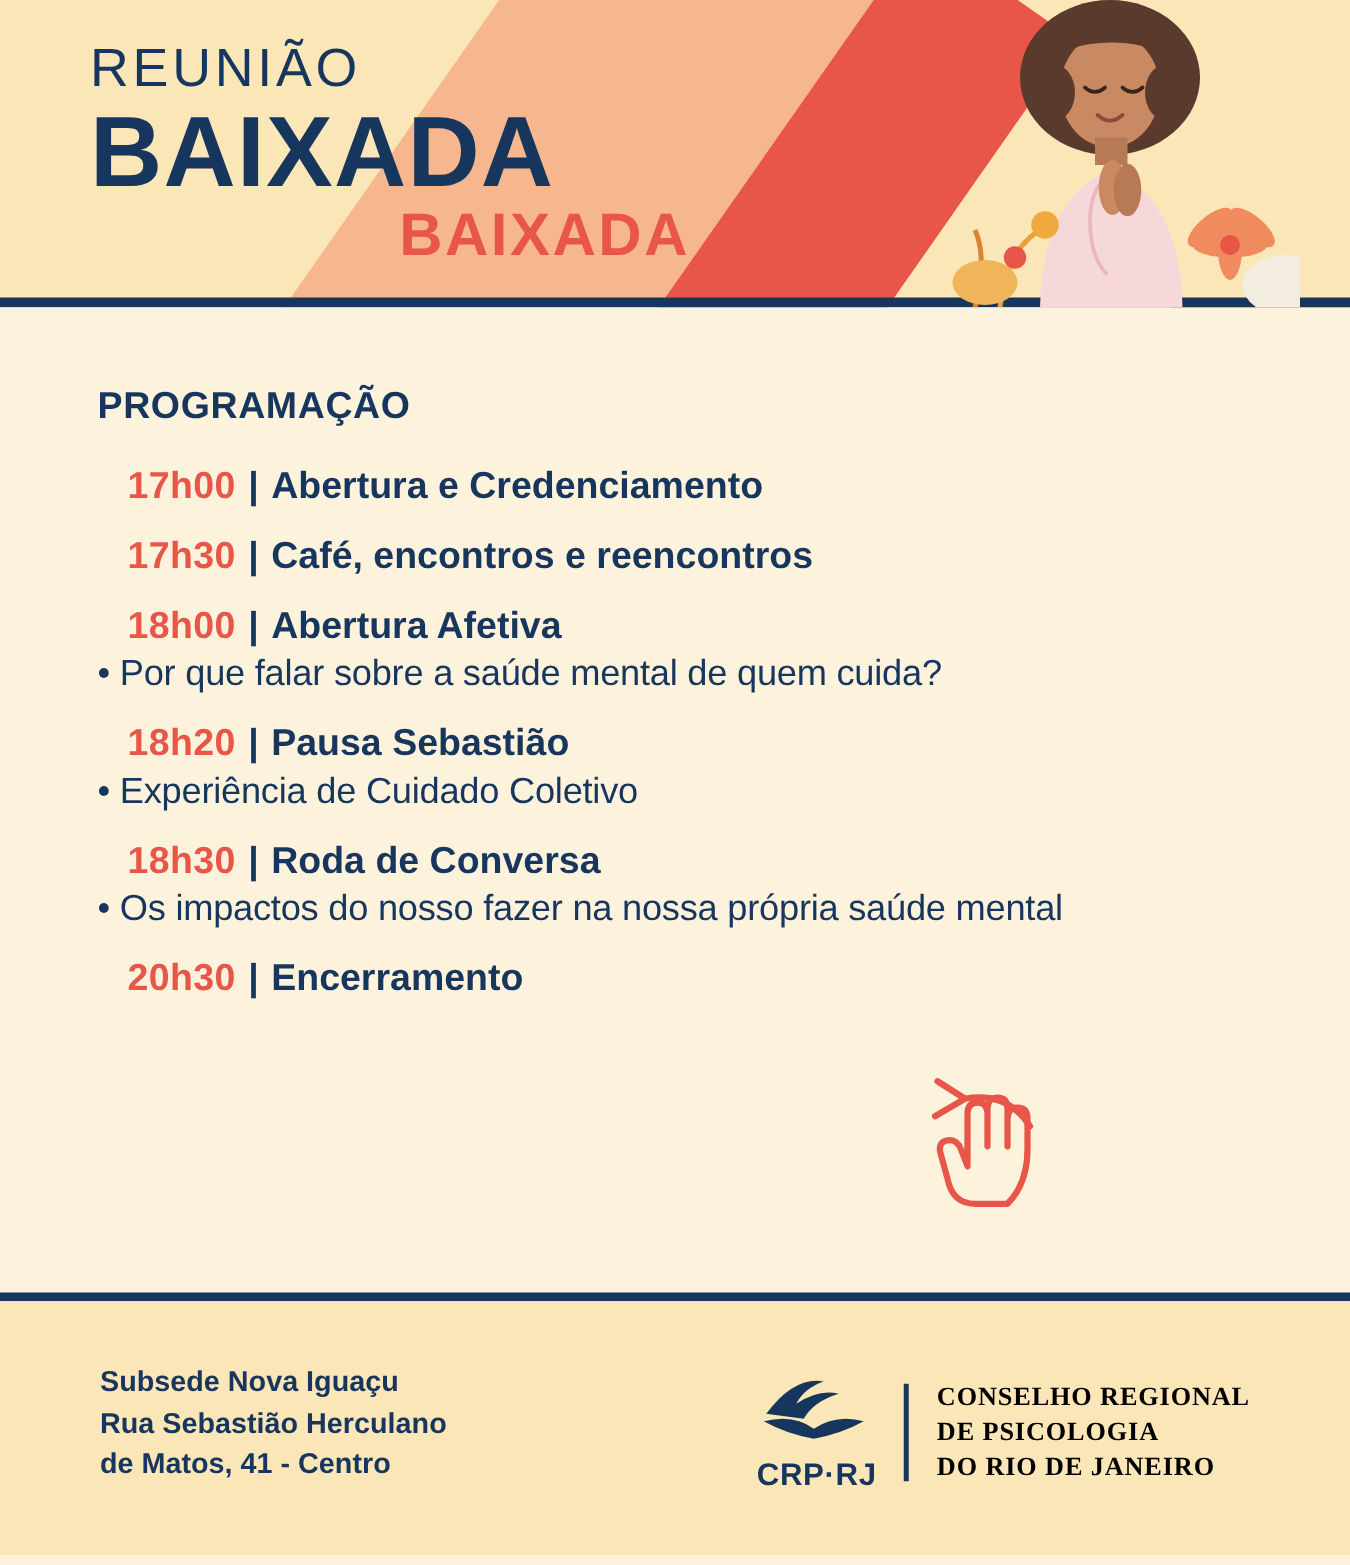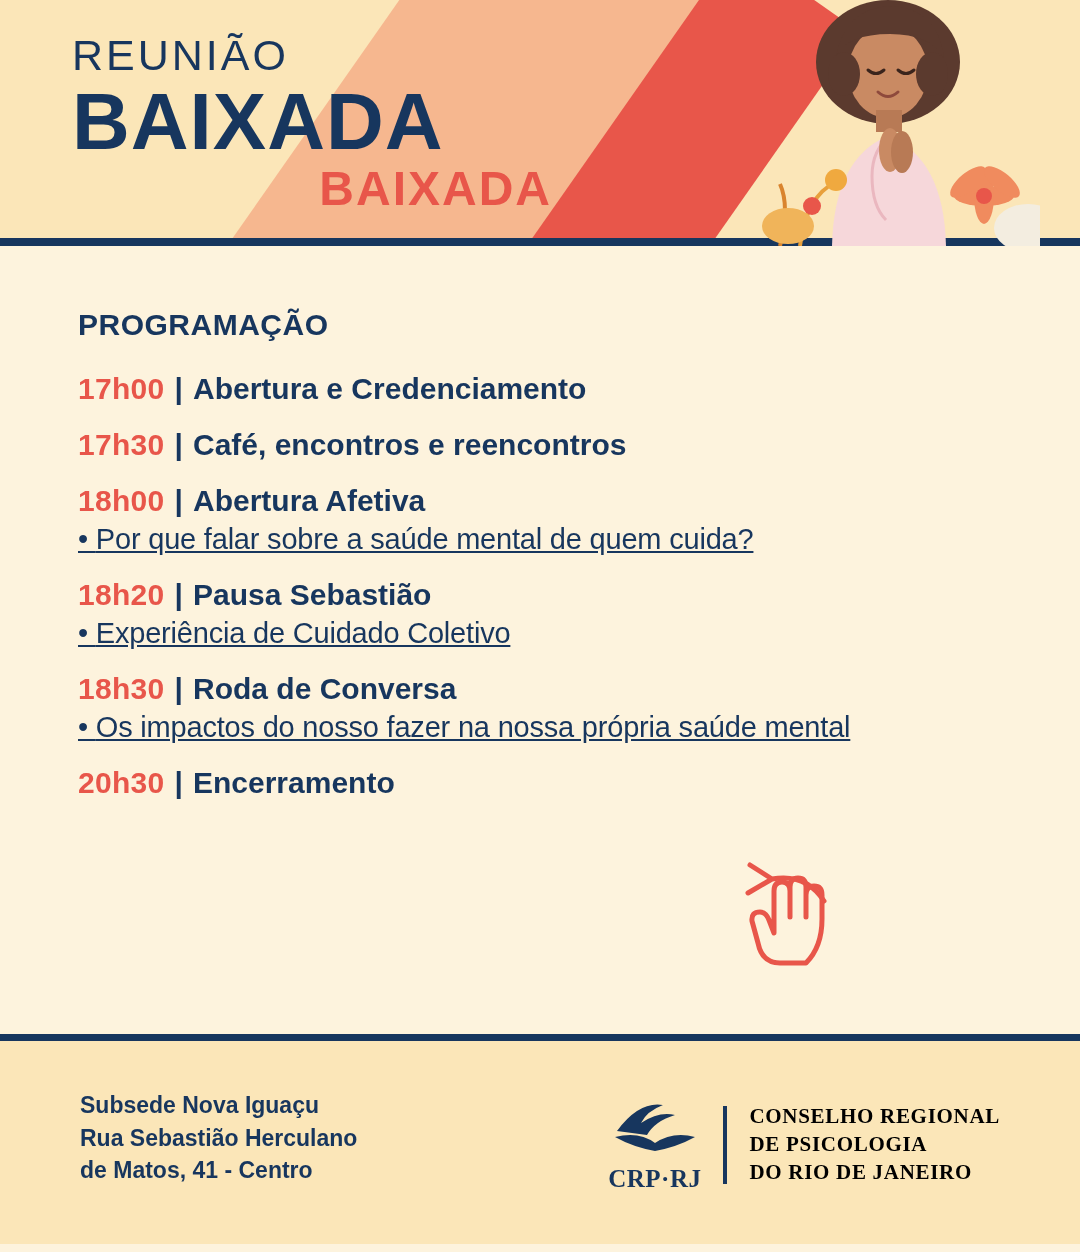--- a/index.html
+++ b/index.html
@@ -97,39 +97,39 @@
     display: flex;
     align-items: baseline;
     gap: 0px;
     white-space: nowrap;
   }
   .time {
     font-size: 30px;
     font-weight: 800;
     color: #e8564a;
     letter-spacing: .3px;
+    margin-left: 24px;
   }
   .bar {
     color: #17365e;
     font-weight: 800;
     font-size: 30px;
     margin: 0 10px;
   }
   .title {
     font-size: 30px;
     font-weight: 800;
     color: #17365e;
   }
   .sub {
     font-size: 29px;
     color: #17365e;
     font-weight: 400;
     margin-top: 5px;
     letter-spacing: -.2px;
-    text-decoration: underline;
   }
   .sub::before { content: "• "; }
 
   
   .hand {
     position: absolute;
     right: 80px;
     bottom: 70px;
     width: 130px;
     height: 120px;
@@ -158,21 +158,21 @@
     font-weight: 700;
     color: #17365e;
   }
   .logo-wrap {
     display: flex;
     align-items: center;
     gap: 22px;
     margin-top: 8px;
     margin-right: 20px;
   }
-  .logo-mark { text-align: right; font-family: Liberation Serif, serif; }
+  .logo-mark { text-align: left; }
   .crp-txt {
     font-size: 25px;
     font-weight: 800;
     color: #17365e;
     letter-spacing: .5px;
     margin-top: 2px;
   }
   .logo-div {
     width: 4px; height: 78px;
     background: #17365e;

